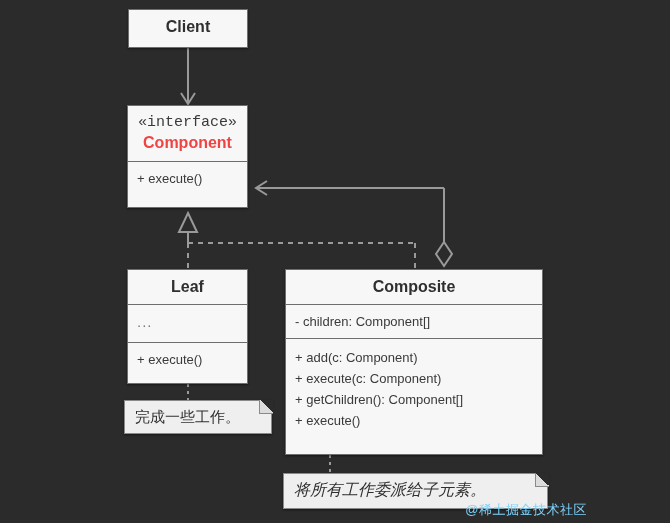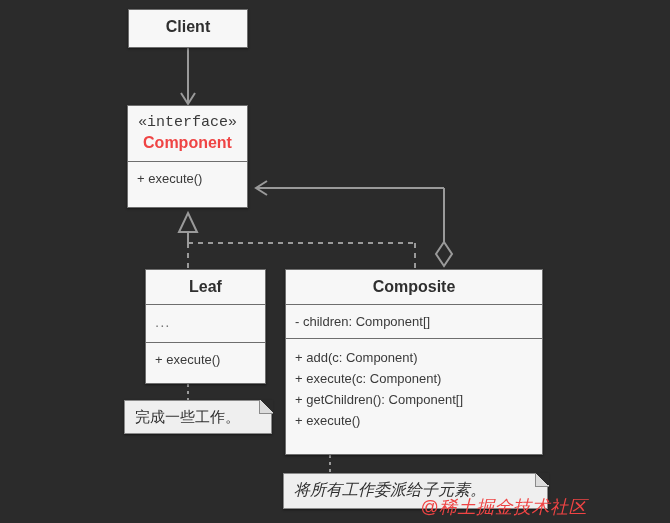--- a/index.html
+++ b/index.html
@@ -98,24 +98,23 @@
     width: 13px;
     height: 13px;
     background: linear-gradient(225deg, #2b2b2b 0 50%, #dcdcdc 50% 100%);
     border-left: 1.5px solid #8a8a8a;
     border-bottom: 1.5px solid #8a8a8a;
   }
   .watermark {
     position: absolute;
     right: 6px;
     bottom: 4px;
-    color: #ef4444;
-    font-size: 18px;
+    color: #7dd3fc;
+    font-size: 13px;
     letter-spacing: 0.5px;
-    font-style: italic;
   }
 </style>
 </head>
 <body>
 
 <div id="canvas">
 
   <svg class="wires" viewBox="0 0 670 523">
 
     <g>
@@ -149,21 +148,21 @@
   <div class="uml-box" style="left:127px; top:105px; width:121px; height:103px;">
     <div class="uml-row" style="padding:7px 9px 8px;">
       <div class="stereotype">«interface»</div>
       <div class="name-line">Component</div>
     </div>
     <div class="uml-row">
       <div class="member">+ execute()</div>
     </div>
   </div>
 
-  <div class="uml-box" style="left:145px; top:269px; width:121px; height:115px;">
+  <div class="uml-box" style="left:127px; top:269px; width:121px; height:115px;">
     <div class="uml-row uml-title">Leaf</div>
     <div class="uml-row" style="height:38px;">
       <div class="ellipsis">...</div>
     </div>
     <div class="uml-row">
       <div class="member">+ execute()</div>
     </div>
   </div>
 
   <div class="uml-box" style="left:285px; top:269px; width:258px; height:186px;">

